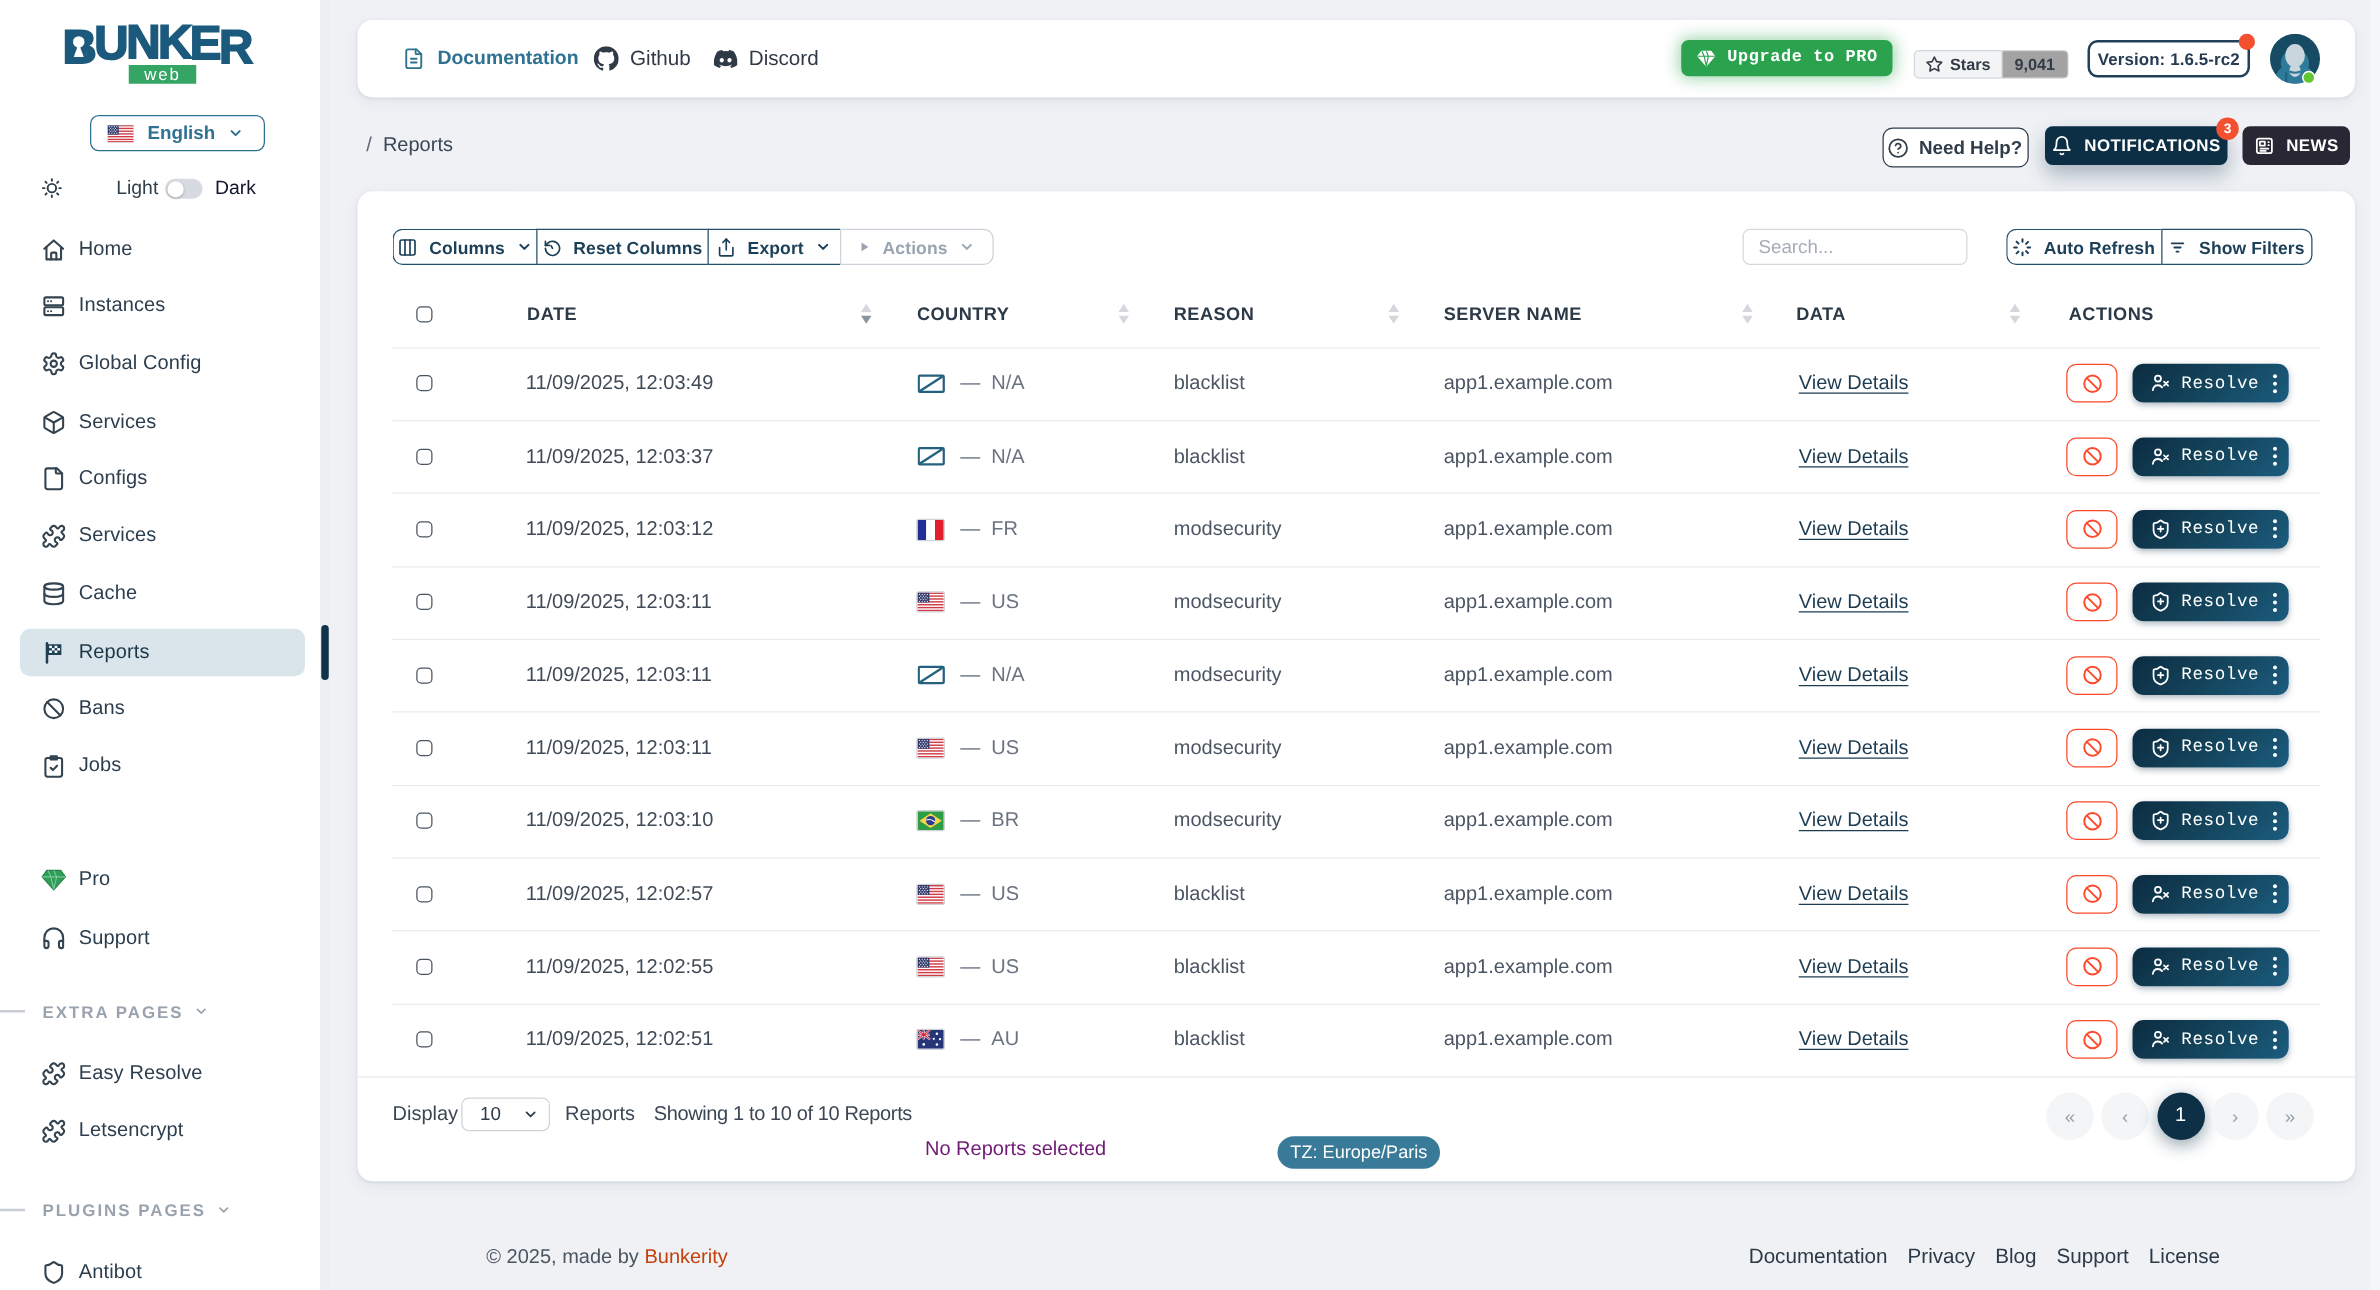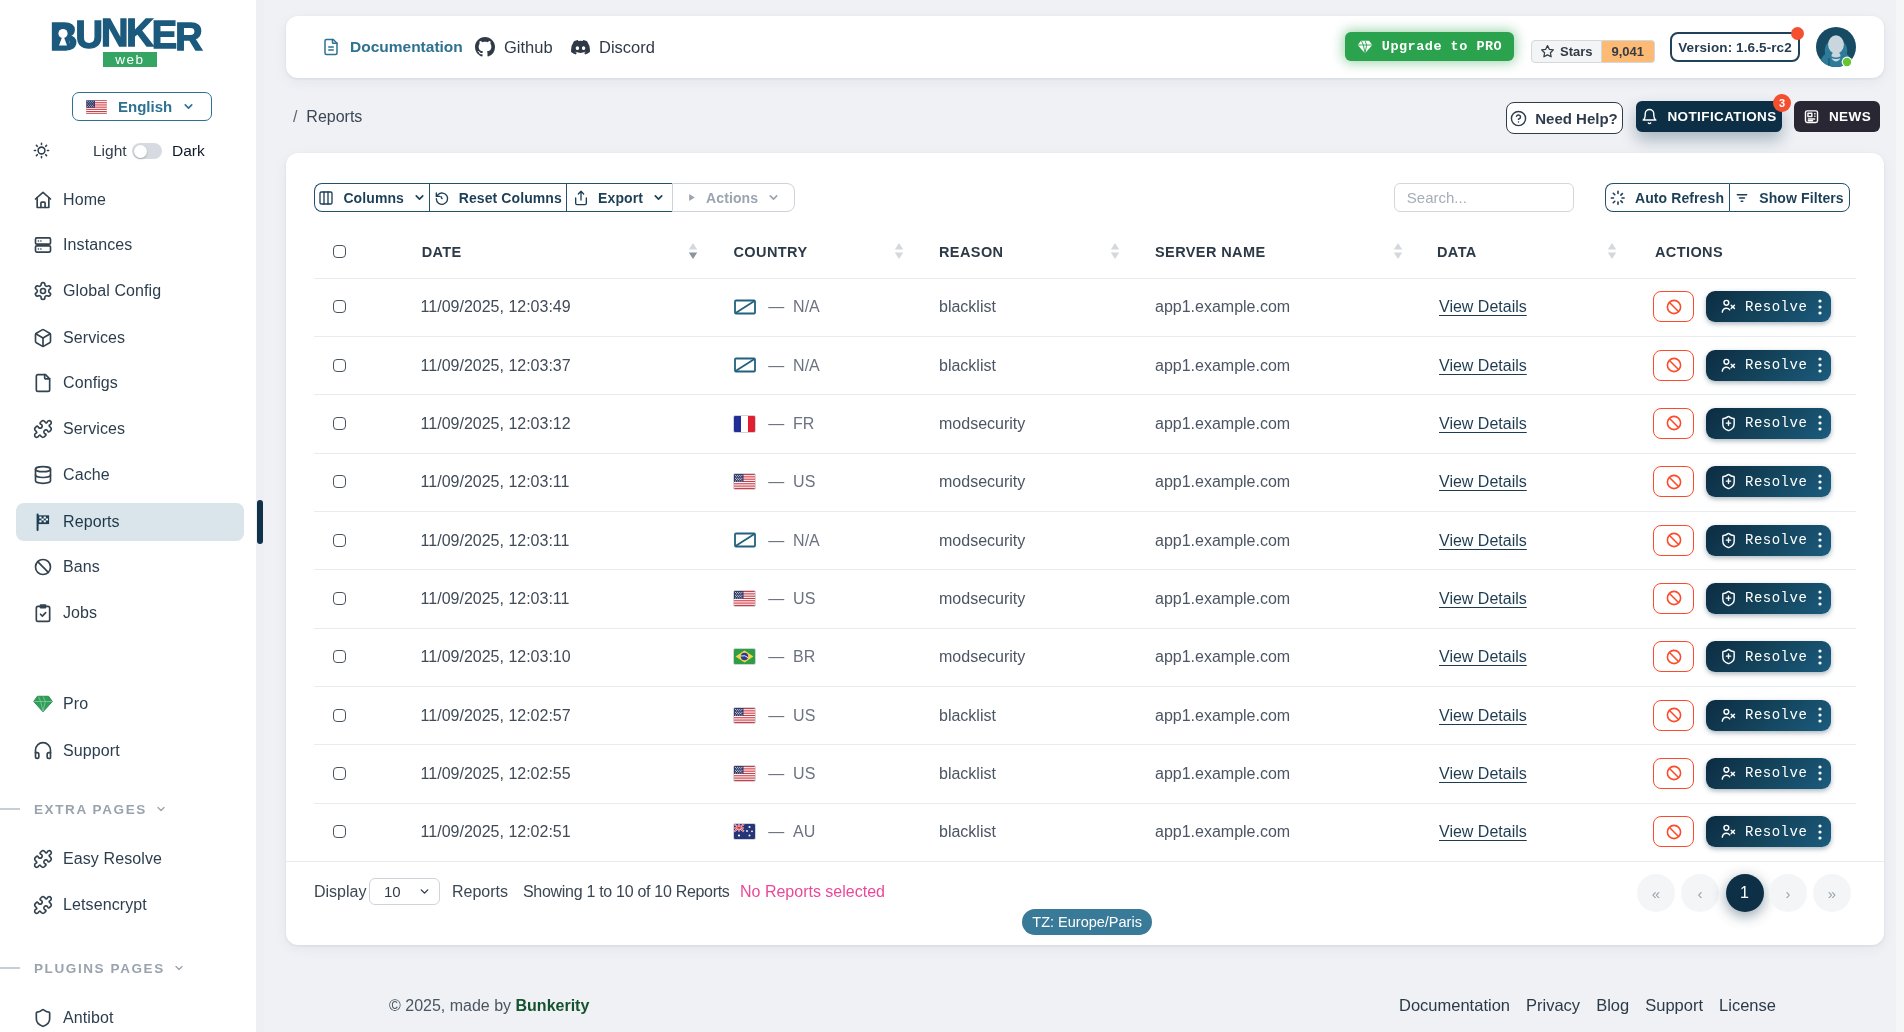--- a/index.html
+++ b/index.html
@@ -302,21 +302,21 @@
         </svg>
         <span style="margin-left:9px;letter-spacing:.5px">Upgrade to PRO</span>
       </div>
   <div class="abs" style="left:1245px;top:24px;height:23px;display:flex;font-size:13px;font-weight:bold;color:#333c46">
     <div style="display:flex;align-items:center;background:#f3f4f6;border:1px solid #d4d8dd;border-radius:4px 0 0 4px;padding:0 8px">
           <svg width="15" height="15" viewBox="0 0 24 24" fill="none" stroke-linecap="round" stroke-linejoin="round" stroke="#333c46" stroke-width="2">
             <path d="m12 2.6 2.9 5.9 6.5.9-4.7 4.6 1.1 6.5L12 17.4l-5.8 3.1 1.1-6.5L2.6 9.4l6.5-.9Z"></path>
           </svg>
           <span style="margin-left:5px">Stars</span>
         </div>
-    <div style="display:flex;align-items:center;background:#fdba74;border:1px solid #d4d8dd;border-left:none;border-radius:0 4px 4px 0;padding:0 10px">9,041</div>
+    <div style="display:flex;align-items:center;background:#a3a3a3;border:1px solid #d4d8dd;border-left:none;border-radius:0 4px 4px 0;padding:0 10px">9,041</div>
   </div>
   <div class="abs" style="left:1384px;top:16px;width:130px;height:30px;border:2px solid #21405a;border-radius:8px;display:flex;align-items:center;justify-content:center;font-size:13.5px;font-weight:bold;color:#273c52;letter-spacing:.1px">Version: 1.6.5-rc2</div>
   <div class="abs" style="left:1505px;top:11px;width:13px;height:13px;border-radius:50%;background:#f4502f"></div>
   <svg class="abs" style="left:1530px;top:11px" width="40" height="40" viewBox="0 0 40 40">
     <defs>
           <clipPath id="avc">
             <circle cx="20" cy="20" r="20"></circle>
           </clipPath>
         </defs>
     <circle cx="20" cy="20" r="20" fill="#174a63"></circle>
@@ -916,30 +916,30 @@
 
   <div class="cell" style="left:28px;top:730px;color:#3b4754">Display</div>
   <div class="abs" style="left:83px;top:725px;width:71px;height:27px;border:1px solid #cfd4da;border-radius:6px;display:flex;align-items:center;font-size:15px;color:#2f3c4a">
         <span style="margin-left:14px">10</span>
         <svg style="margin-left:17px" width="13" height="13" viewBox="0 0 24 24" fill="none" stroke="#2f3c4a" stroke-width="2.6" stroke-linecap="round" stroke-linejoin="round">
           <path d="m6 9 6 6 6-6"></path>
         </svg>
       </div>
   <div class="cell" style="left:166px;top:730px;color:#3b4754">Reports</div>
   <div class="cell" style="left:237px;top:730px;color:#3b4754;letter-spacing:-.3px">Showing 1 to 10 of 10 Reports</div>
-  <div class="cell" style="left:454px;top:730px;color:#ec4899">No Reports selected</div>
+  <div class="cell" style="left:454px;top:758px;color:#701a75">No Reports selected</div>
   <div class="pgc" style="left:1351px;top:721px">«</div>
   <div class="pgc" style="left:1395px;top:721px">‹</div>
   <div class="pgc act" style="left:1439.5px;top:721px">1</div>
   <div class="pgc" style="left:1483px;top:721px">›</div>
   <div class="pgc" style="left:1527px;top:721px">»</div>
   <div class="abs" style="left:736.3px;top:756.2px;height:26px;border-radius:13px;background:#3a7a99;color:#fff;font-size:14.5px;display:flex;align-items:center;padding:0 10px">TZ: Europe/Paris</div>
 </div>
 
-<div class="abs" style="left:389px;top:997px;font-size:16px;color:#4a5560">© 2025, made by <span style="color:#14532d;font-weight:bold">Bunkerity</span></div>
+<div class="abs" style="left:389px;top:997px;font-size:16px;color:#4a5560">© 2025, made by <span style="color:#c2410c;font-weight:normal">Bunkerity</span></div>
 <div class="abs" style="left:1399px;top:996px;width:377px;display:flex;justify-content:space-between;font-size:16.5px;font-weight:500;color:#2c3a47">
       <span>Documentation</span>
       <span>Privacy</span>
       <span>Blog</span>
       <span>Support</span>
       <span>License</span>
     </div>
 
 </div>
 

